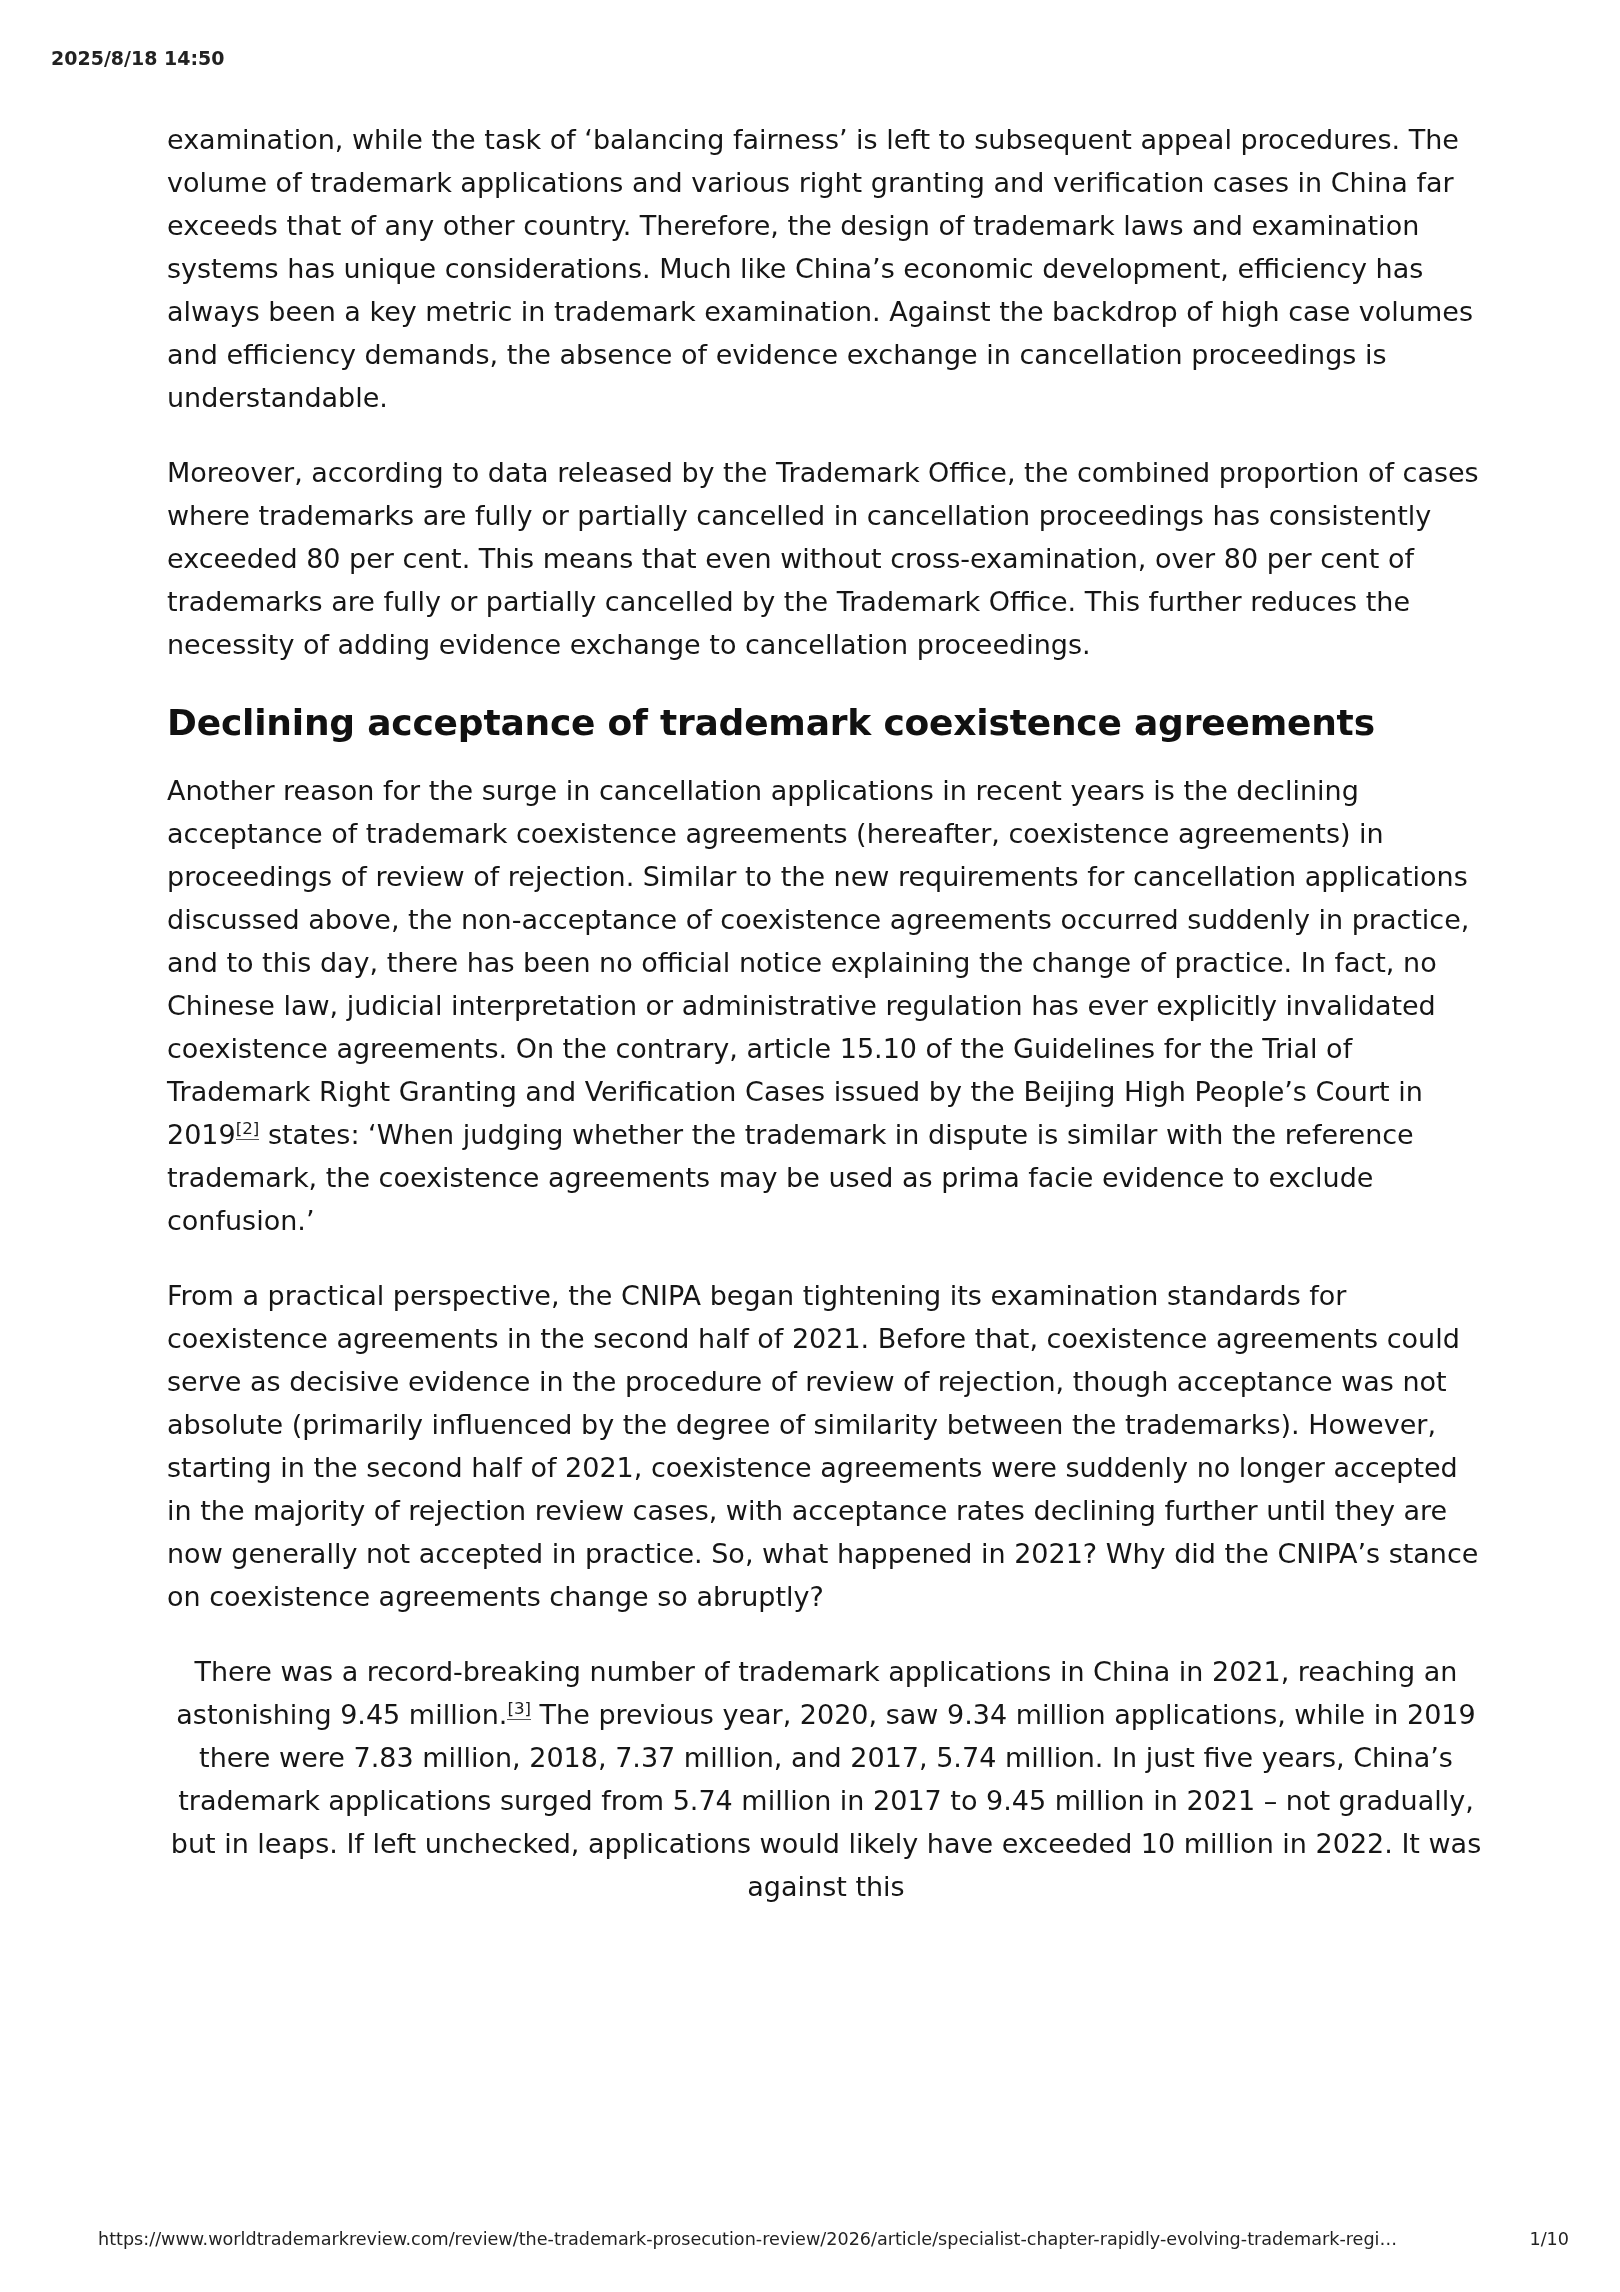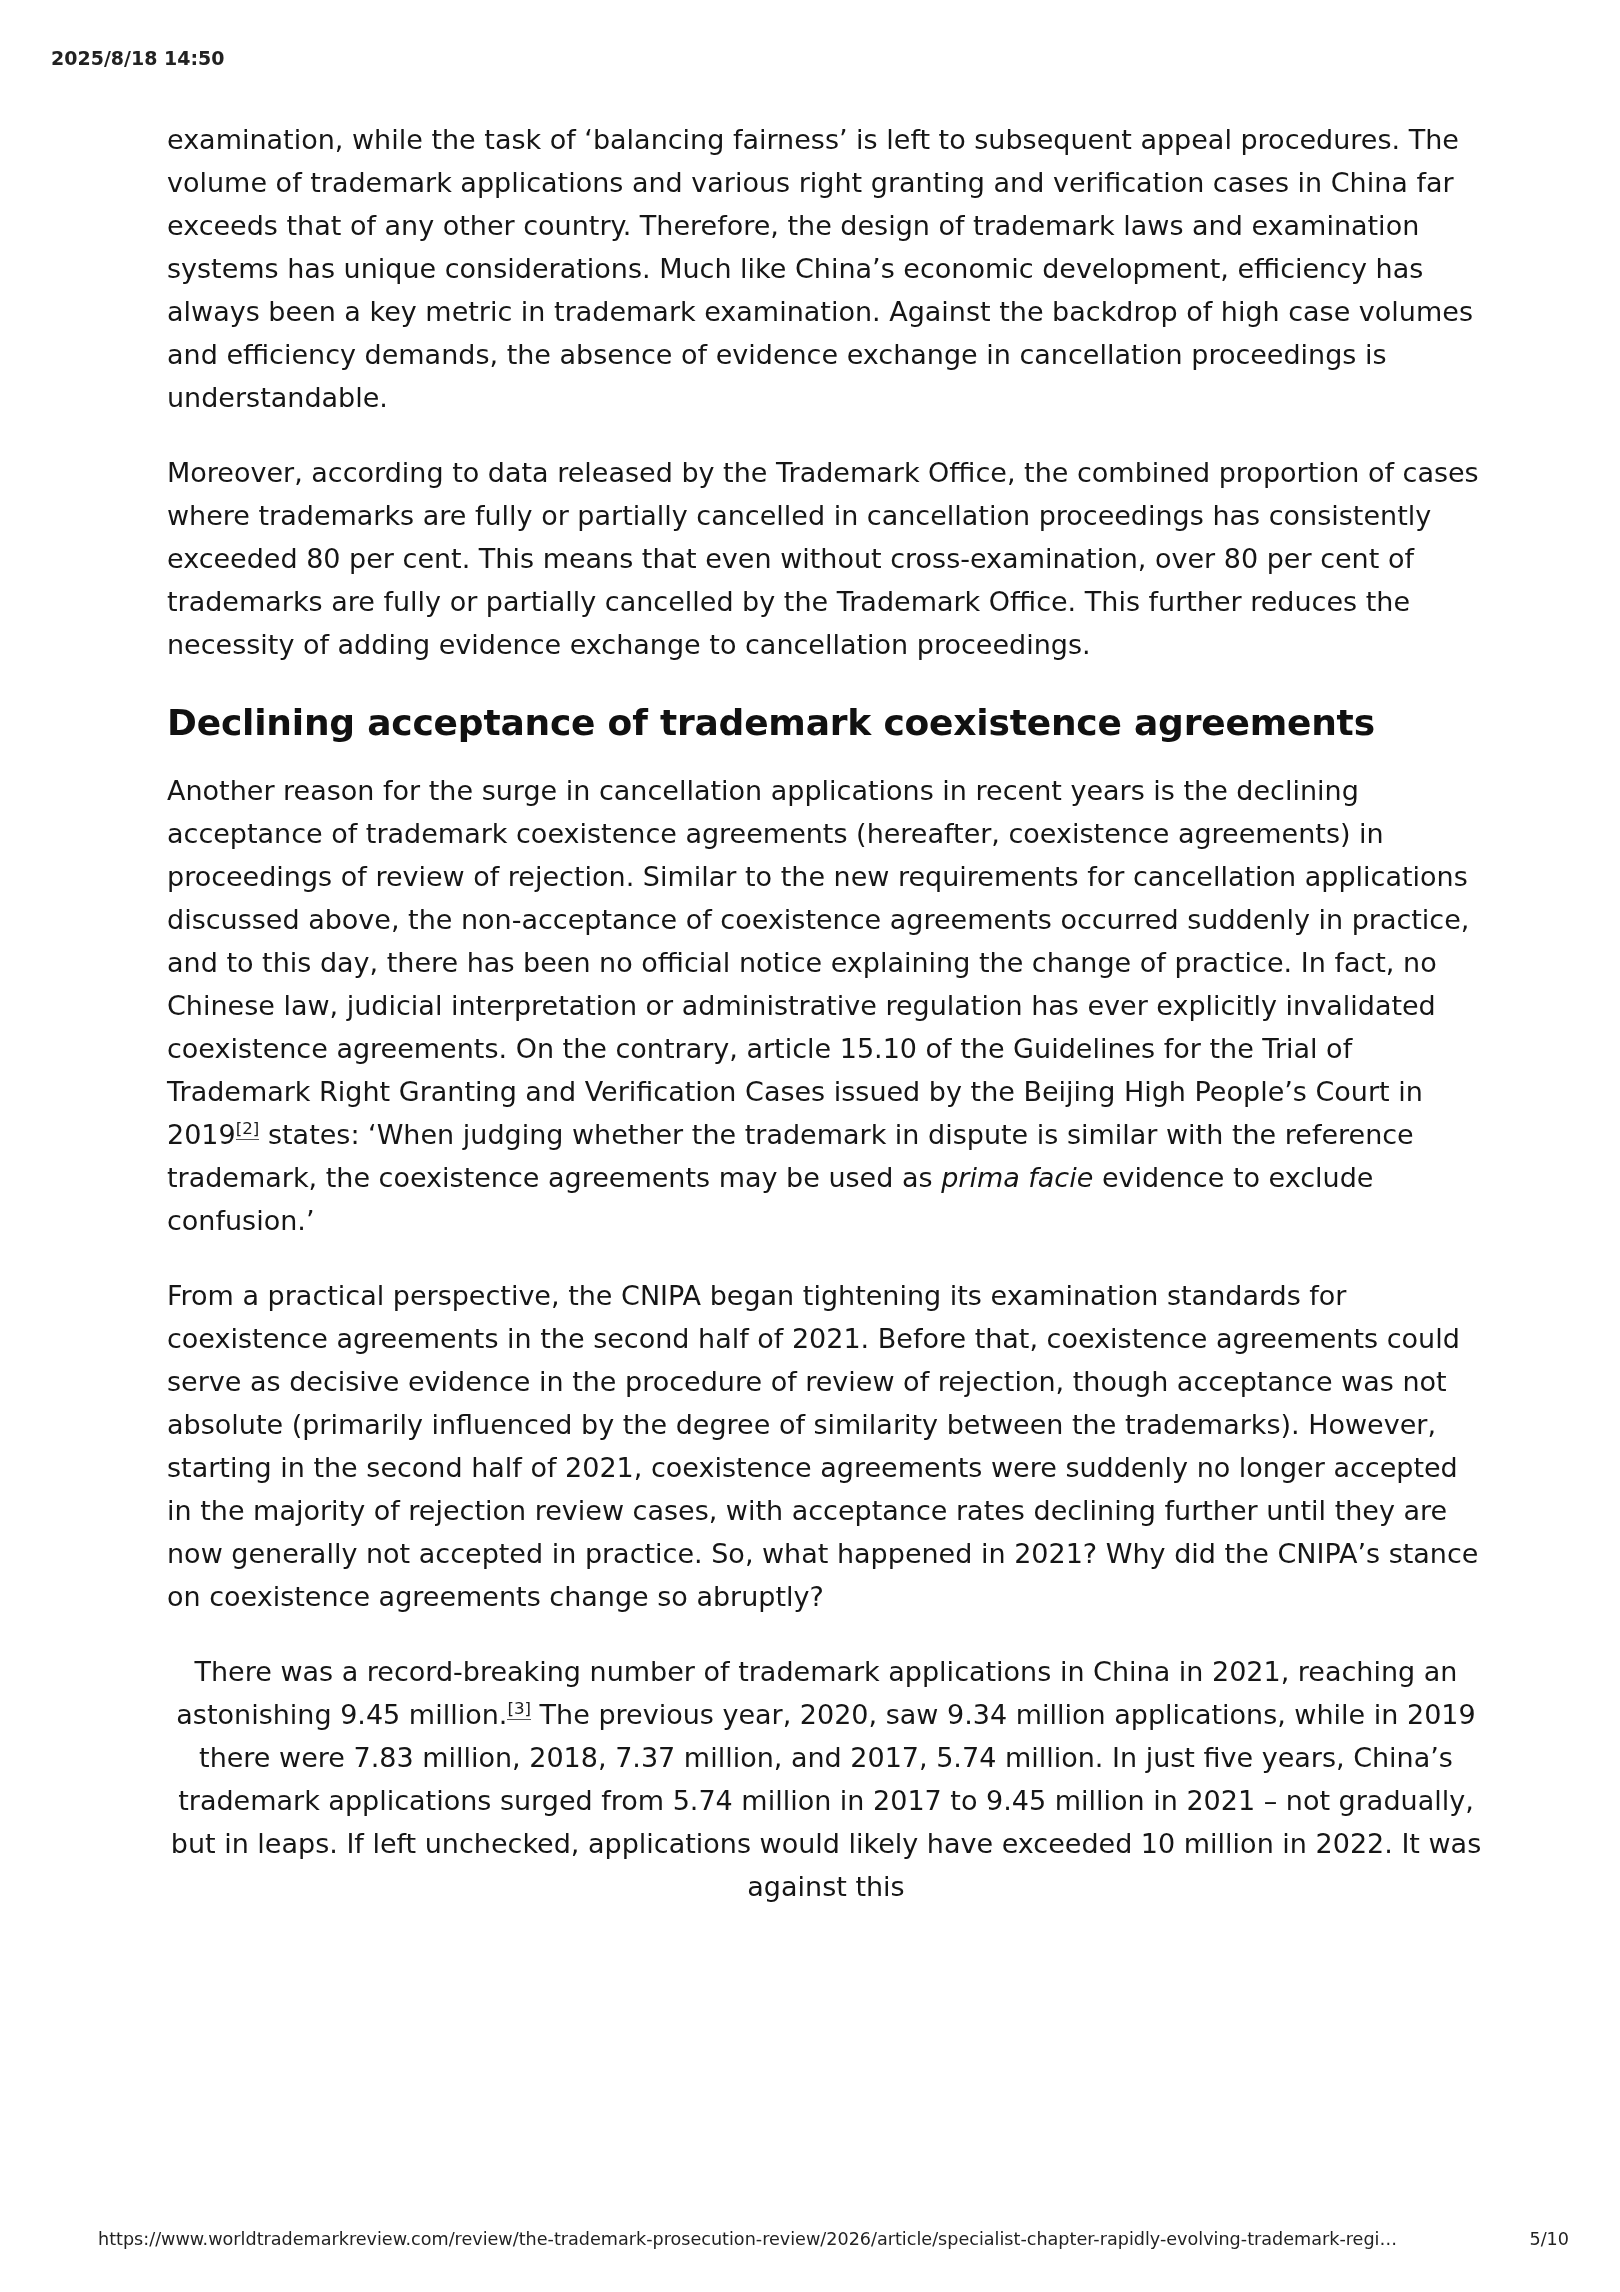--- a/index.html
+++ b/index.html
@@ -82,21 +82,21 @@
   }
   p.para:last-child { margin-bottom: 0; text-align: center; }
   h2.section-heading {
     margin: 21.6px 0 21.6px 0;
     font-size: 36px;
     line-height: 49px;
     font-weight: bold;
     color: #111111;
     letter-spacing: -0.2px;
   }
-  .italic { font-style: italic; }
+  .italic { }
   sup.fn {
     font-size: 16.7px;
     vertical-align: super;
     line-height: 0;
     color: #1a1a1a;
     border-bottom: 1px solid #555;
     padding-bottom: 1px;
     text-decoration: none;
   }
   a.fnlink {
@@ -124,17 +124,17 @@
     <p class="para"><span>Another reason for the surge in cancellation applications in recent years is the declining acceptance of trademark coexistence agreements (hereafter, coexistence agreements) in proceedings of review of rejection. Similar to the new requirements for cancellation applications discussed above, the non-acceptance of coexistence agreements occurred suddenly in practice, and to this day, there has been no official notice explaining the change of practice. In fact, no Chinese law, judicial interpretation or administrative regulation has ever explicitly invalidated coexistence agreements. On the contrary, article 15.10 of the Guidelines for the Trial of Trademark Right Granting and Verification Cases issued by the Beijing High People’s Court in 2019</span><a class="fnlink" href="#"><sup class="fn">[2]</sup></a><span> states: ‘When judging whether the trademark in dispute is similar with the reference trademark, the coexistence agreements may be used as </span><span class="italic">prima facie</span><span> evidence to exclude confusion.’</span></p>
 
     <p class="para">From a practical perspective, the CNIPA began tightening its examination standards for coexistence agreements in the second half of 2021. Before that, coexistence agreements could serve as decisive evidence in the procedure of review of rejection, though acceptance was not absolute (primarily influenced by the degree of similarity between the trademarks). However, starting in the second half of 2021, coexistence agreements were suddenly no longer accepted in the majority of rejection review cases, with acceptance rates declining further until they are now generally not accepted in practice. So, what happened in 2021? Why did the CNIPA’s stance on coexistence agreements change so abruptly?</p>
 
     <p class="para"><span>There was a record-breaking number of trademark applications in China in 2021, reaching an astonishing 9.45 million.</span><a class="fnlink" href="#"><sup class="fn">[3]</sup></a><span> The previous year, 2020, saw 9.34 million applications, while in 2019 there were 7.83 million, 2018, 7.37 million, and 2017, 5.74 million. In just five years, China’s trademark applications surged from 5.74 million in 2017 to 9.45 million in 2021 – not gradually, but in leaps. If left unchecked, applications would likely have exceeded 10 million in 2022. It was against this</span></p>
 
   </div>
 
   <div class="page-footer">
     <span class="footer-url">https://www.worldtrademarkreview.com/review/the-trademark-prosecution-review/2026/article/specialist-chapter-rapidly-evolving-trademark-regi…</span>
-    <span class="footer-pageno">5/10</span>
+    <span class="footer-pageno">1/10</span>
   </div>
 
 </div>
 
 
 </body></html>

